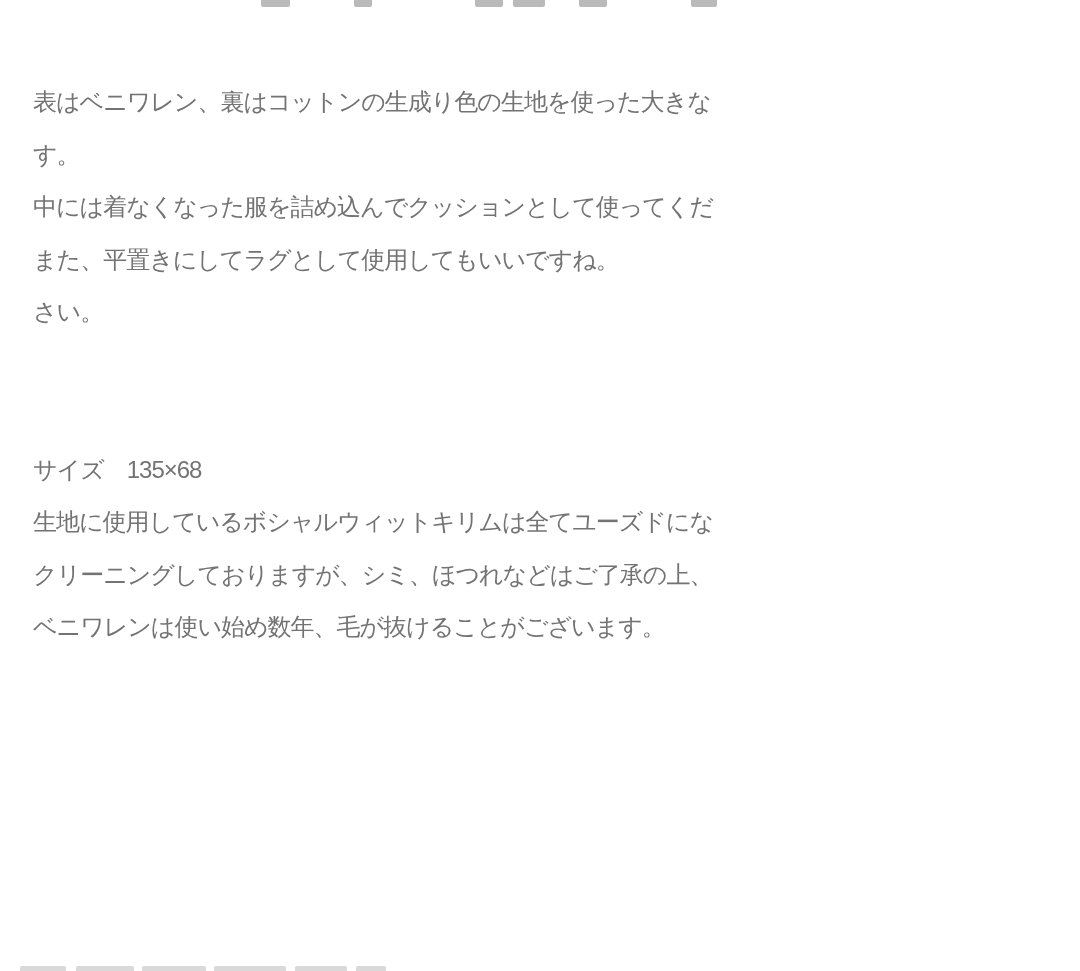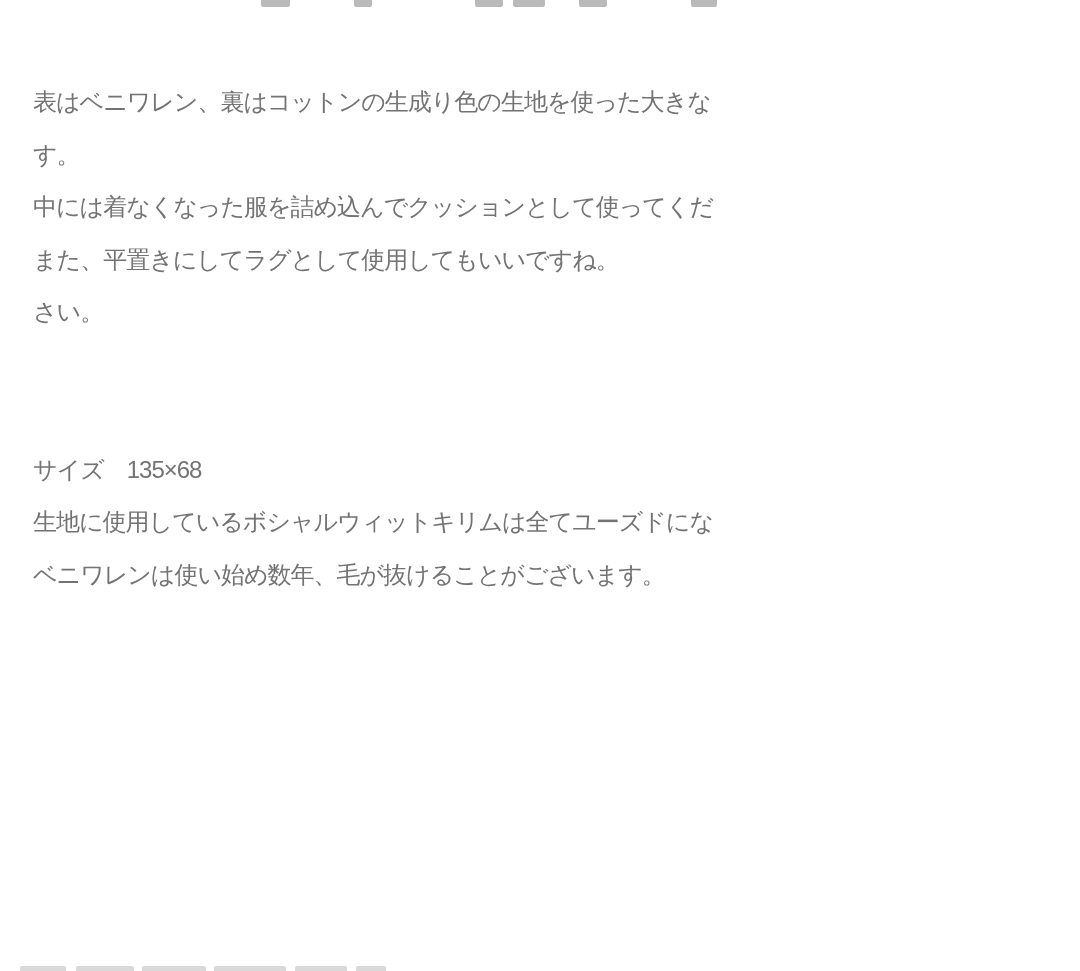--- a/index.html
+++ b/index.html
@@ -62,20 +62,21 @@
   <div class="description-text">
       <div class="text-line">表はベニワレン、裏はコットンの生成り色の生地を使った大きな</div>
       <div class="text-line">す。</div>
       <div class="text-line">中には着なくなった服を詰め込んでクッションとして使ってくだ</div>
       <div class="text-line">また、平置きにしてラグとして使用してもいいですね。</div>
       <div class="text-line">さい。</div>
       <div class="text-line"></div>
       <div class="text-line"></div>
       <div class="text-line">サイズ　135×68</div>
       <div class="text-line">生地に使用しているボシャルウィットキリムは全てユーズドにな</div>
+      <div class="text-line">クリーニングしておりますが、シミ、ほつれなどはご了承の上、</div>
       <div class="text-line">ベニワレンは使い始め数年、毛が抜けることがございます。</div>
     </div>
 
   <div>
       <div class="frag-bottom" style="left: 20px; width: 46px;"></div>
       <div class="frag-bottom" style="left: 76px; width: 58px;"></div>
       <div class="frag-bottom" style="left: 142px; width: 64px;"></div>
       <div class="frag-bottom" style="left: 214px; width: 72px;"></div>
       <div class="frag-bottom" style="left: 295px; width: 52px;"></div>
       <div class="frag-bottom" style="left: 356px; width: 30px;"></div>

